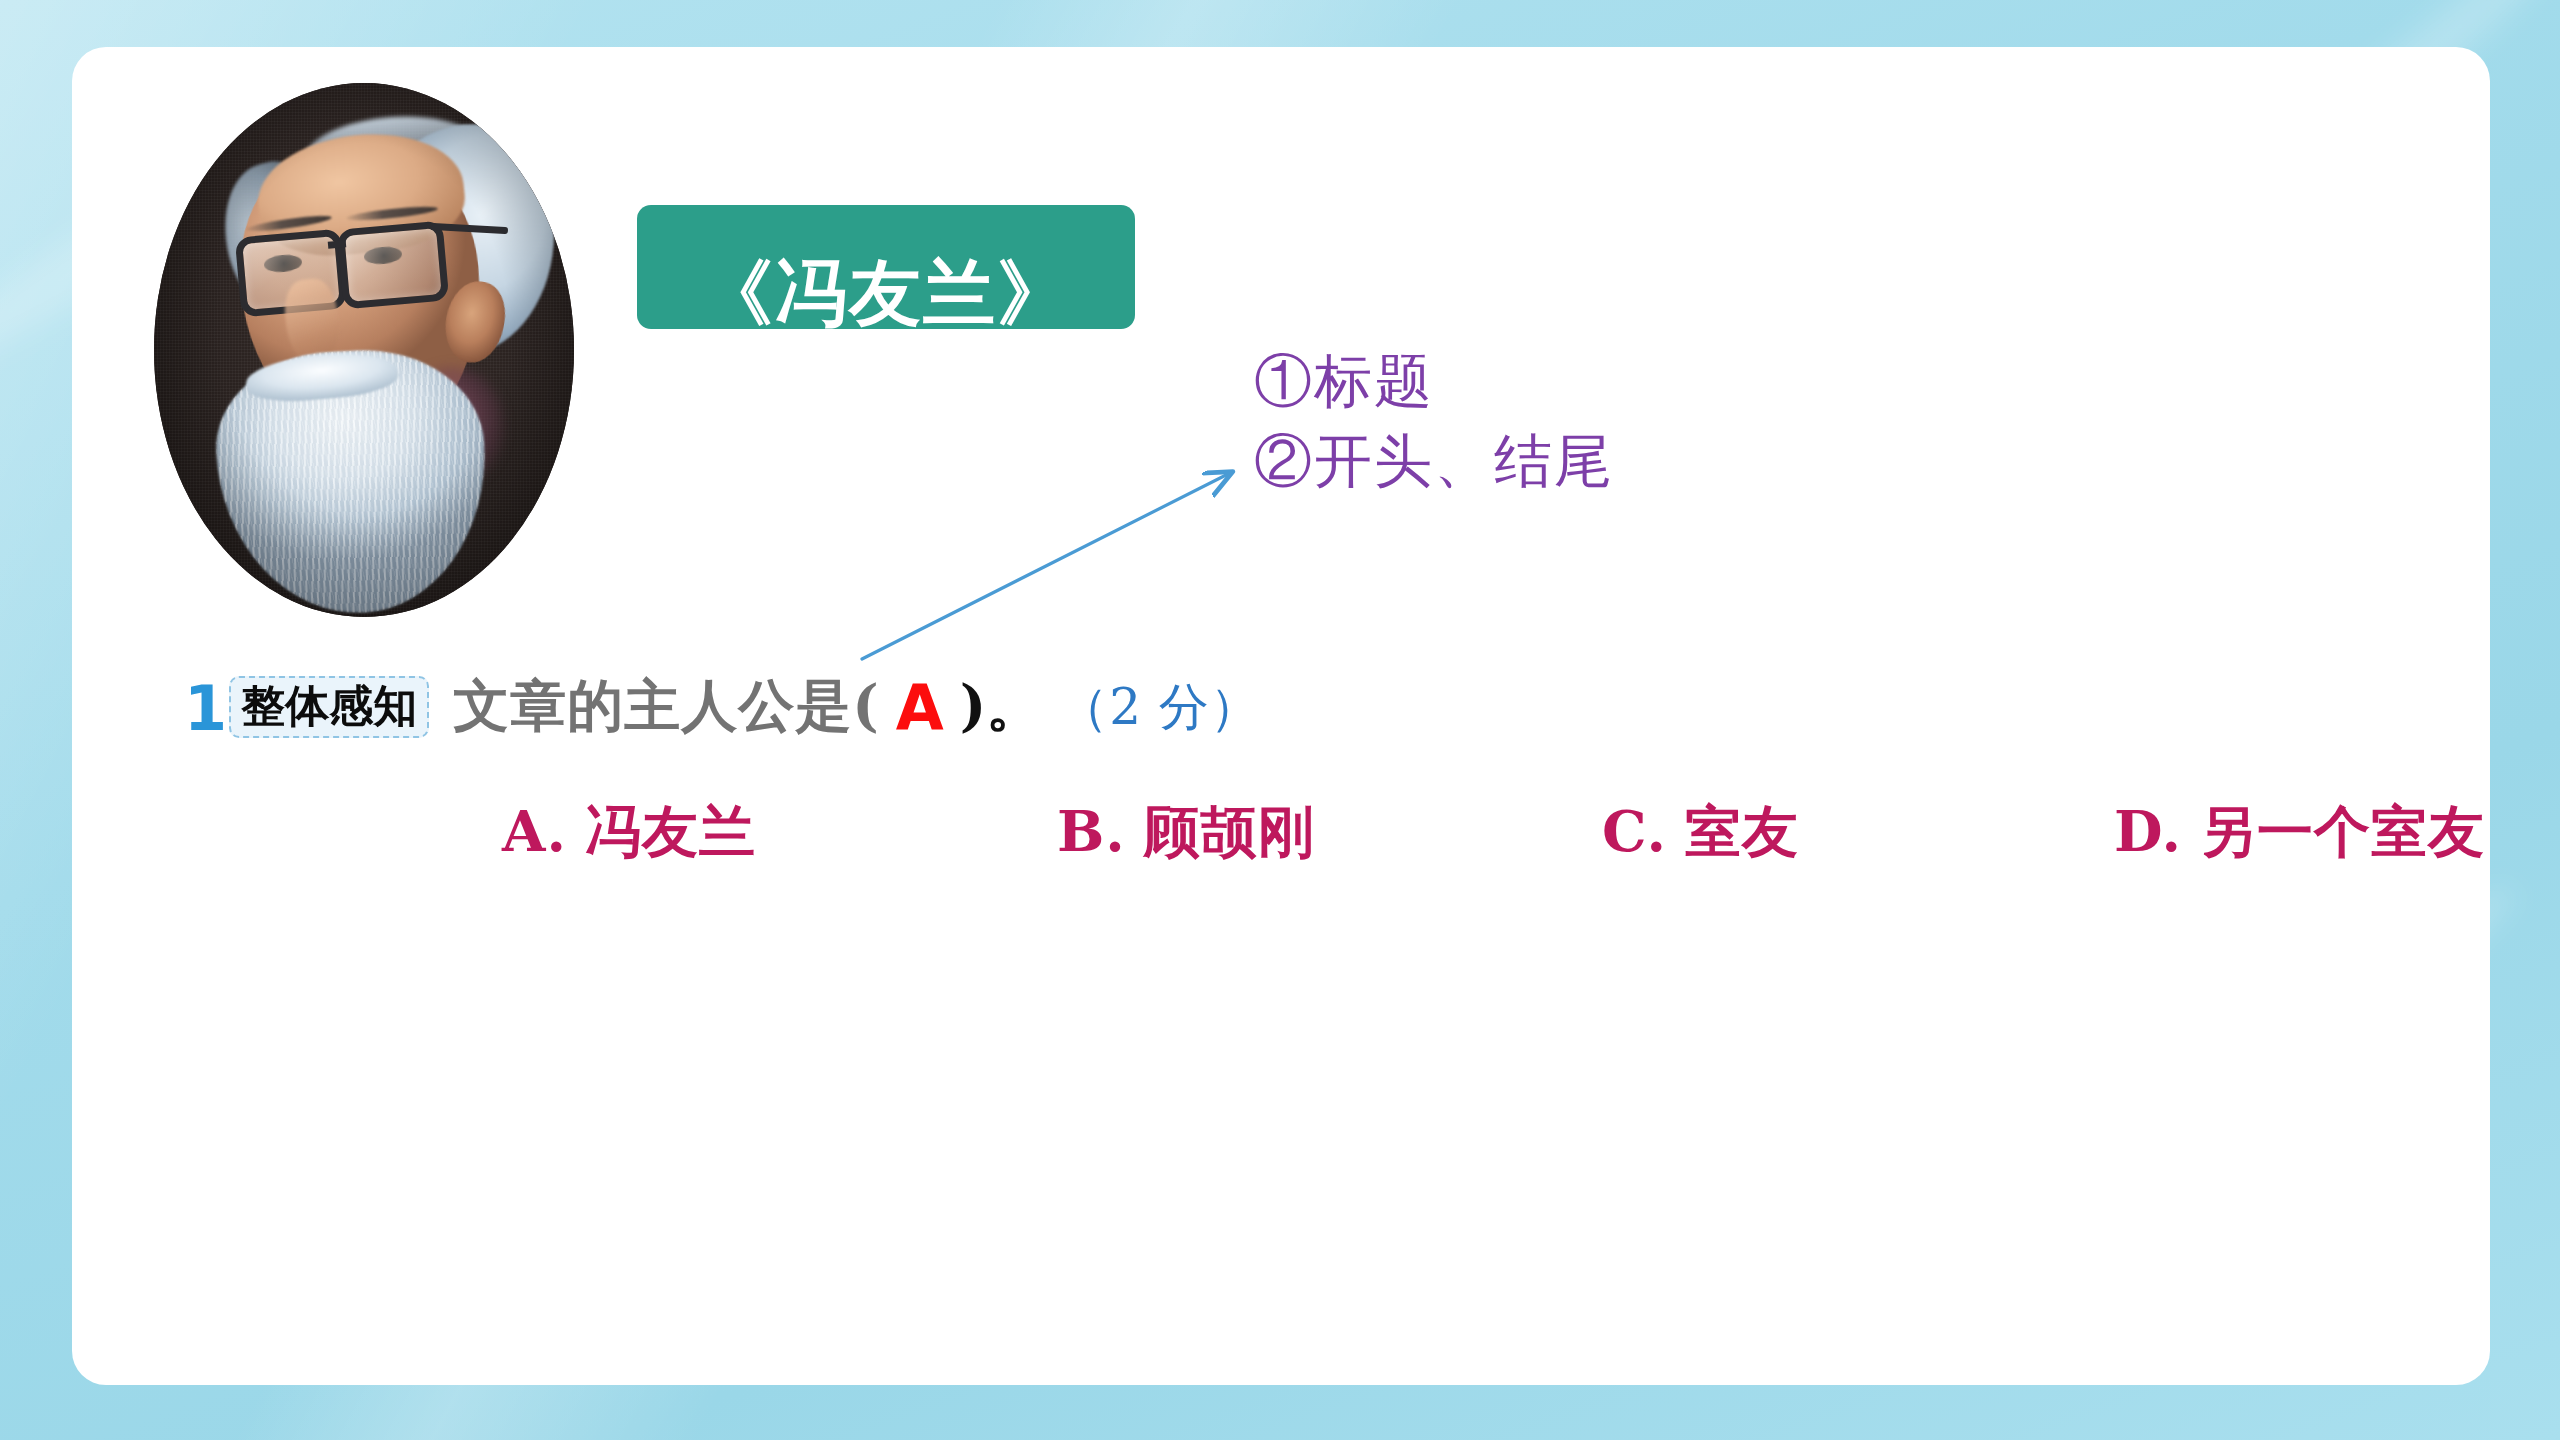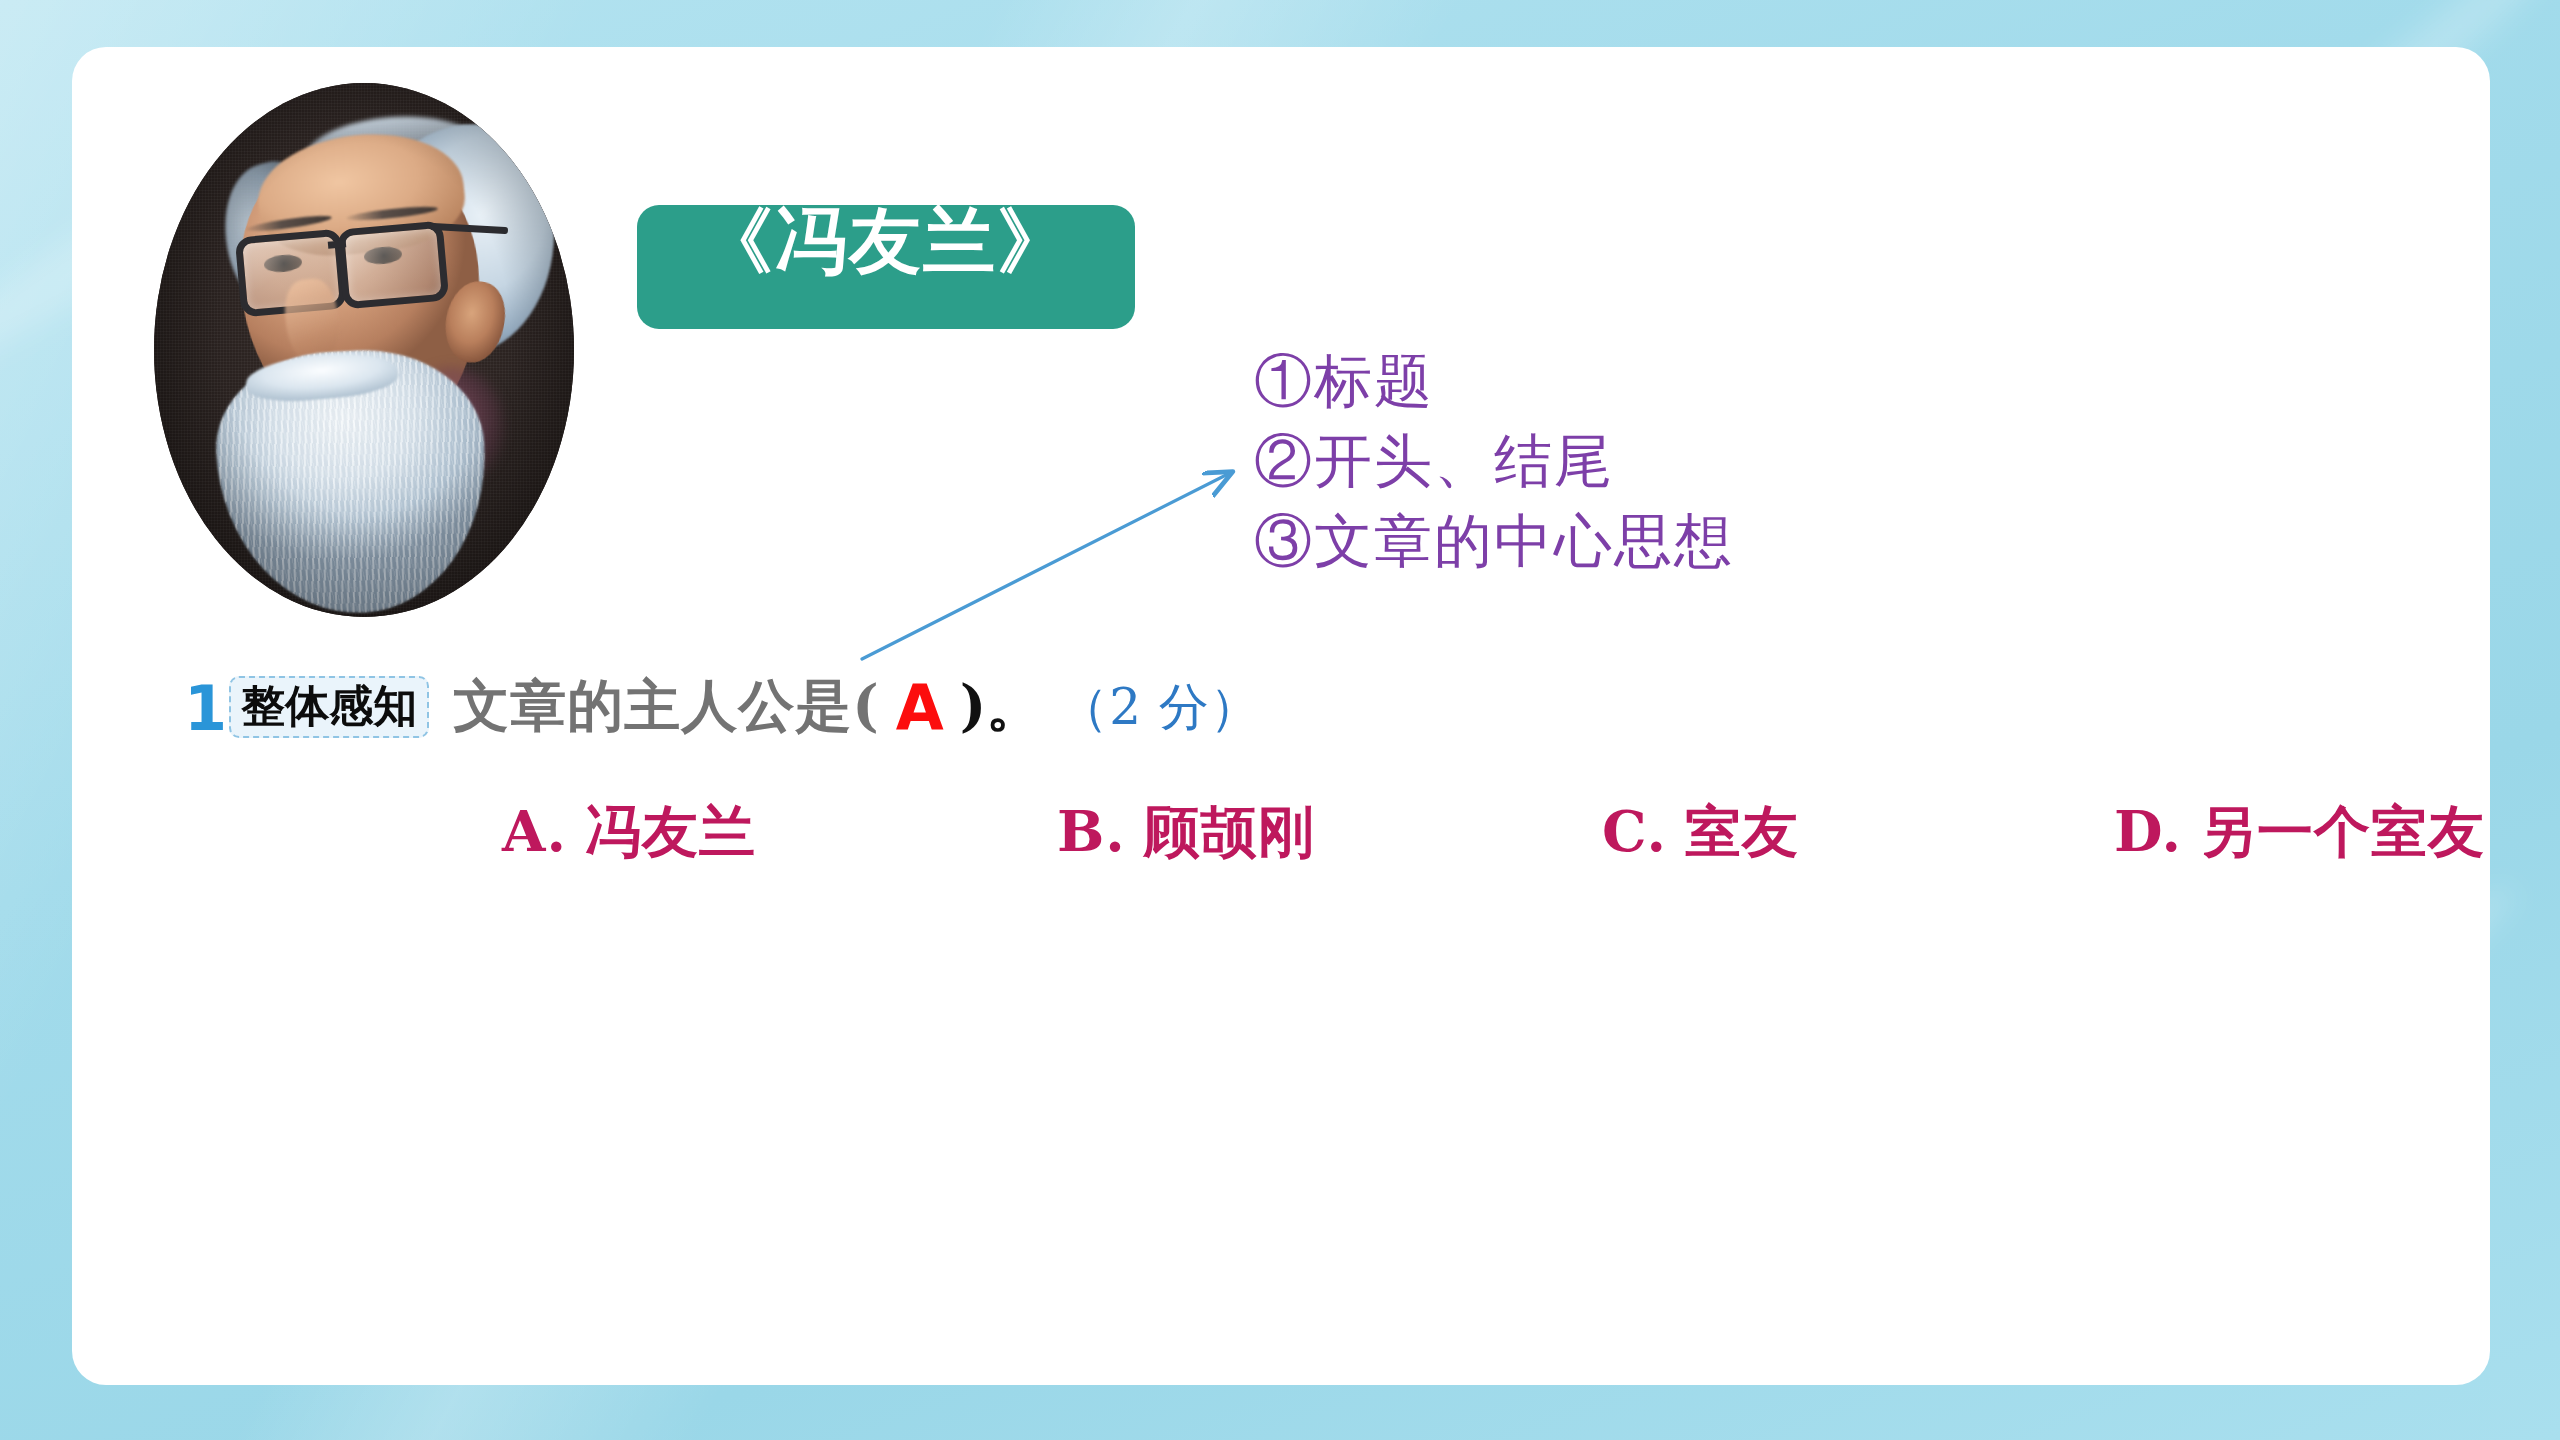--- a/index.html
+++ b/index.html
@@ -234,23 +234,23 @@
   }
 
   
   .title-badge {
     position: absolute;
     left: 565px;
     top: 158px;
     width: 498px;
     height: 124px;
     background: #2c9e8a;
-    border-radius: 22px;
+    border-radius: 14px;
     display: flex;
-    align-items: flex-start;
+    align-items: flex-end;
     justify-content: center;
     color: #ffffff;
     font-family: "DejaVu Sans", "Liberation Sans", sans-serif;
     font-size: 72px;
     font-weight: 700;
     letter-spacing: 2px;
     line-height: 1;
     white-space: nowrap;
   }
 
@@ -401,21 +401,20 @@
       <div class="p-vignette"></div>
     </div>
 
     <div class="title-badge">
       <span>《冯友兰》</span>
     </div>
 
     <div class="annot">
       <span class="annot-line">①标题</span>
       <span class="annot-line">②开头、结尾</span>
-      <span class="annot-line">③文章的中心思想</span>
     </div>
 
     <svg class="arrow-svg" viewBox="0 0 440 240">
       <defs>
         <marker id="ah" markerWidth="11" markerHeight="11" refX="8" refY="4" orient="auto">
           <path d="M0,0 L9,4 L0,8" fill="none" stroke="#4a9bd4" stroke-width="1.5" stroke-linecap="round" stroke-linejoin="round"></path>
         </marker>
       </defs>
       <line x1="30" y1="212" x2="398" y2="26" stroke="#4a9bd4" stroke-width="3.2" stroke-linecap="round" marker-end="url(#ah)"></line>
     </svg>

